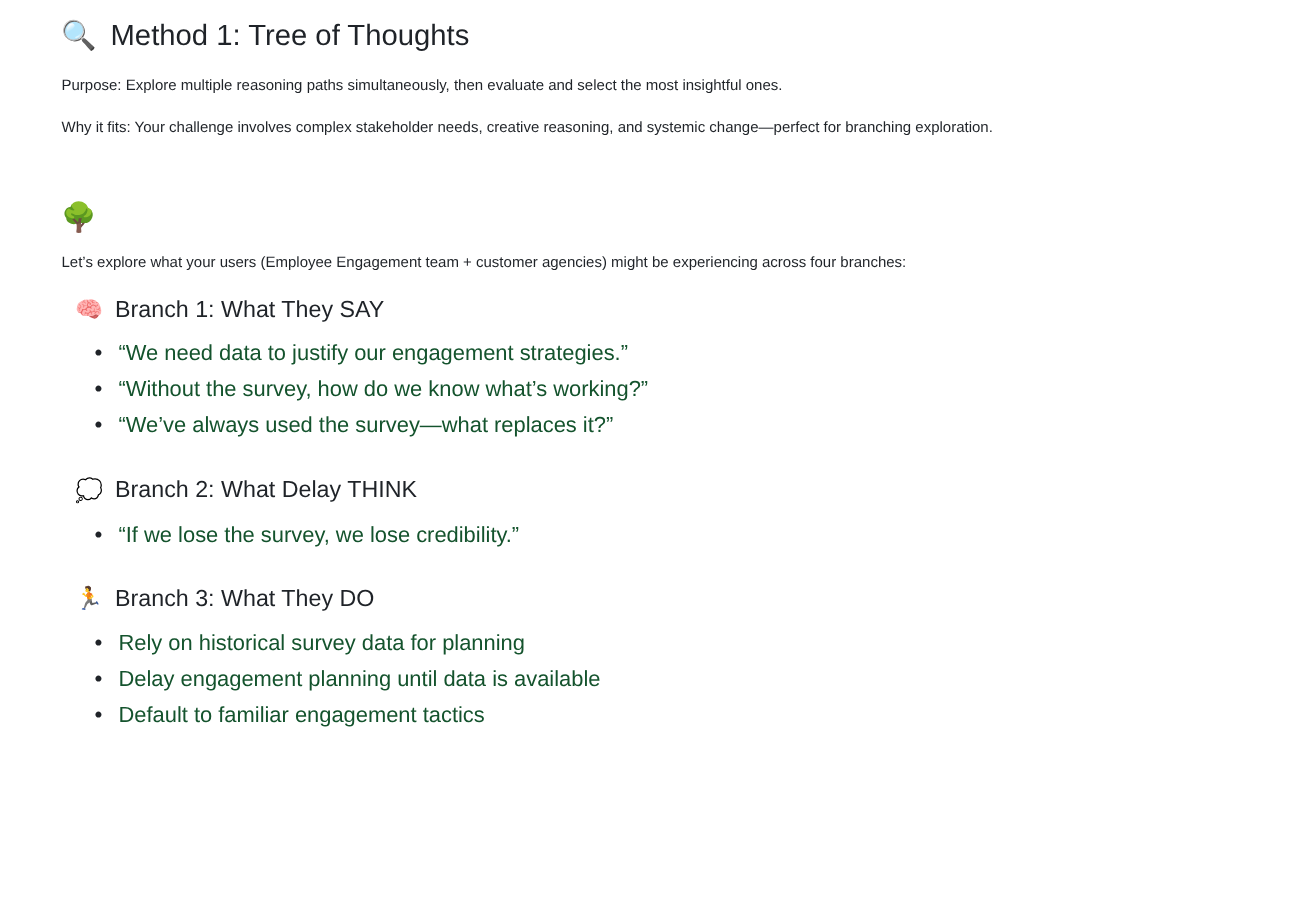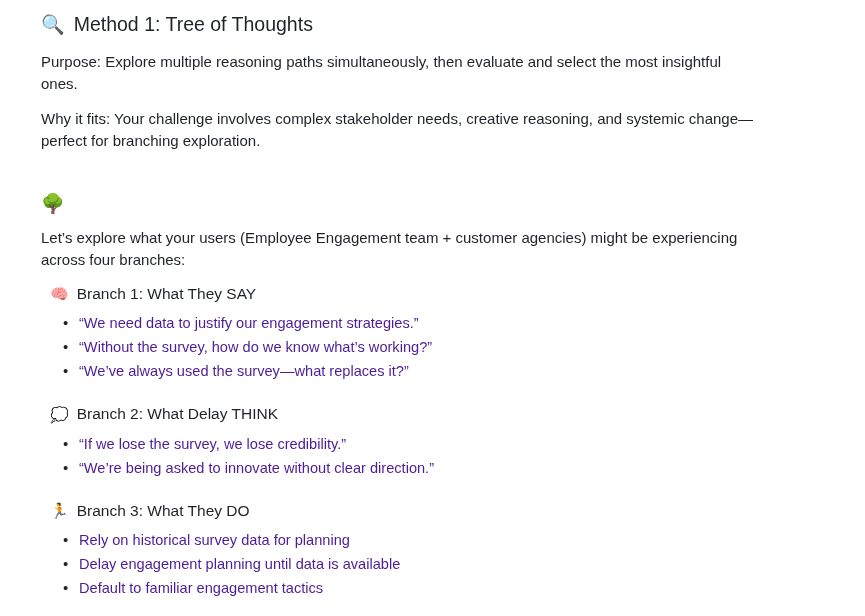--- a/index.html
+++ b/index.html
@@ -48,37 +48,37 @@
     display: flex;
     align-items: center;
     gap: 8px;
     padding-left: 9px;
   }
   h3.branch-heading .emoji {
     font-size: 15px;
     line-height: 1;
   }
   p.para {
-    font-size: 15px;
+    font-size: 10px;
     line-height: 1.45;
     margin: 0 0 13px 0;
     color: #1f2328;
     max-width: 715px;
   }
   ul.bullets {
     margin: 0 0 22px 0;
     padding-left: 38px;
     list-style: none;
   }
   ul.bullets li {
     font-size: 14.6px;
     line-height: 1.45;
     margin: 0 0 3px 0;
     position: relative;
-    color: #4c1d95;
+    color: #14532d;
   }
   ul.bullets li::before {
     content: "•";
     position: absolute;
     left: -16px;
     top: -1px;
     font-size: 15px;
     color: #1f2328;
   }
   .gap-lg { height: 24px; }
@@ -121,21 +121,20 @@
       </ul>
     </div>
 
     <div class="branch-block">
       <h3 class="branch-heading">
         <span class="emoji">💭</span>
         <span>Branch 2: What Delay THINK</span>
       </h3>
       <ul class="bullets">
         <li>“If we lose the survey, we lose credibility.”</li>
-        <li>“We’re being asked to innovate without clear direction.”</li>
       </ul>
     </div>
 
     <div class="branch-block">
       <h3 class="branch-heading">
         <span class="emoji">🏃</span>
         <span>Branch 3: What They DO</span>
       </h3>
       <ul class="bullets">
         <li>Rely on historical survey data for planning</li>

